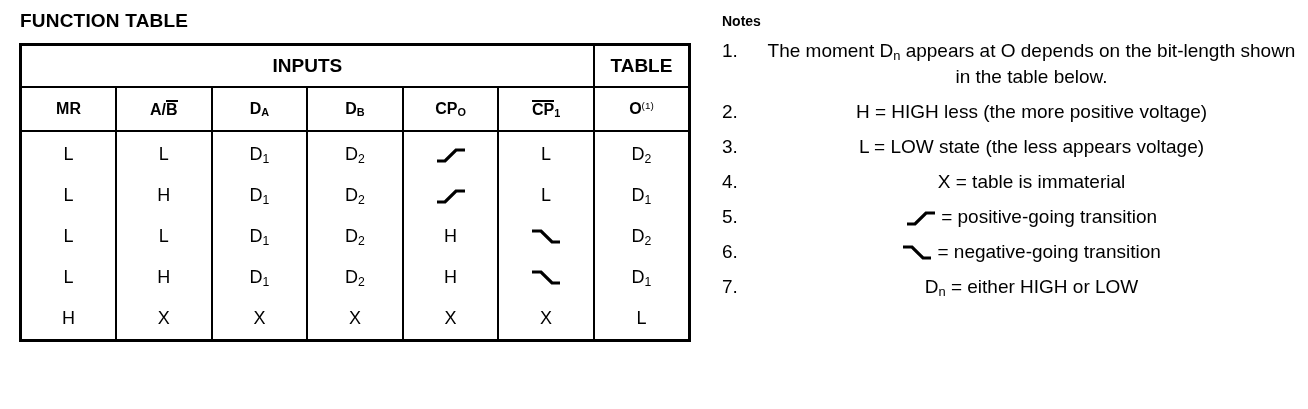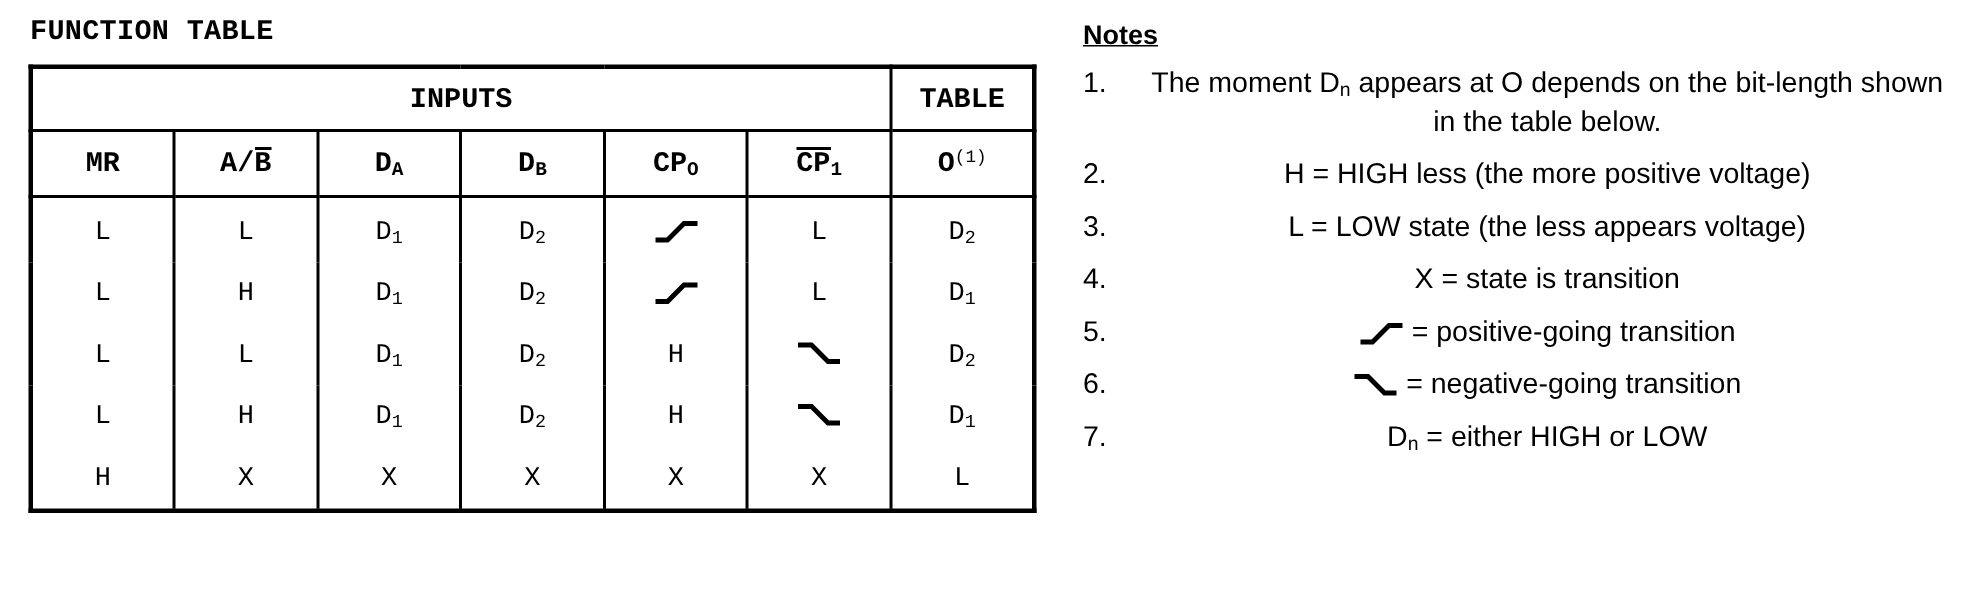--- a/index.html
+++ b/index.html
@@ -15,21 +15,20 @@
     overflow: hidden;
     position: relative;
   }
 
   
   #left-panel {
     position: absolute;
     left: 19px;
     top: 10px;
     width: 675px;
-    font-family: Liberation Mono, monospace;
   }
 
   #table-title {
     font-size: 19px;
     font-weight: bold;
     letter-spacing: 0.2px;
     margin: 0 0 11px 1px;
   }
 
   table.fn-table {
@@ -48,21 +47,21 @@
   }
   table.fn-table tr.group-row th {
     border-bottom: 2px solid #000;
     height: 40px;
     font-size: 19px;
     font-weight: bold;
   }
   table.fn-table tr.label-row th {
     border-bottom: 2px solid #000;
     height: 42px;
-    font-size: 19px;
+    font-size: 16px;
     font-weight: bold;
   }
   table.fn-table tr.data-row td {
     height: 41px;
     font-size: 18px;
     font-weight: normal;
     border-bottom: none;
     border-top: none;
   }
   table.fn-table tr.data-row:first-of-type td {
@@ -87,24 +86,23 @@
   .glyph svg { display: block; }
 
   
   #notes-panel {
     position: absolute;
     left: 722px;
     top: 13px;
     width: 580px;
   }
   #notes-heading {
-    font-size: 18px;
+    font-size: 14px;
     font-weight: bold;
     margin: 0 0 9px 0;
-    text-decoration: underline;
   }
   ol.notes-list {
     list-style: none;
     margin: 0;
     padding: 0;
   }
   ol.notes-list li {
     position: relative;
     padding-left: 39px;
     margin-bottom: 9px;
@@ -212,21 +210,21 @@
       <li>
         <span class="num">2.</span>
         <span class="body">H = HIGH less (the more positive voltage)</span>
       </li>
       <li>
         <span class="num">3.</span>
         <span class="body">L = LOW state (the less appears voltage)</span>
       </li>
       <li>
         <span class="num">4.</span>
-        <span class="body">X = state is transition</span>
+        <span class="body">X = table is immaterial</span>
       </li>
       <li>
         <span class="num">5.</span>
         <span class="body"><span class="glyph"><svg width="30" height="17" viewBox="0 0 30 17">
               <path d="M1,15 L9,15 L20,4 L29,4" stroke="#000" stroke-width="3.2" fill="none" stroke-linecap="butt" stroke-linejoin="miter"></path>
             </svg></span> = positive-going transition</span>
       </li>
       <li>
         <span class="num">6.</span>
         <span class="body"><span class="glyph"><svg width="30" height="17" viewBox="0 0 30 17">

